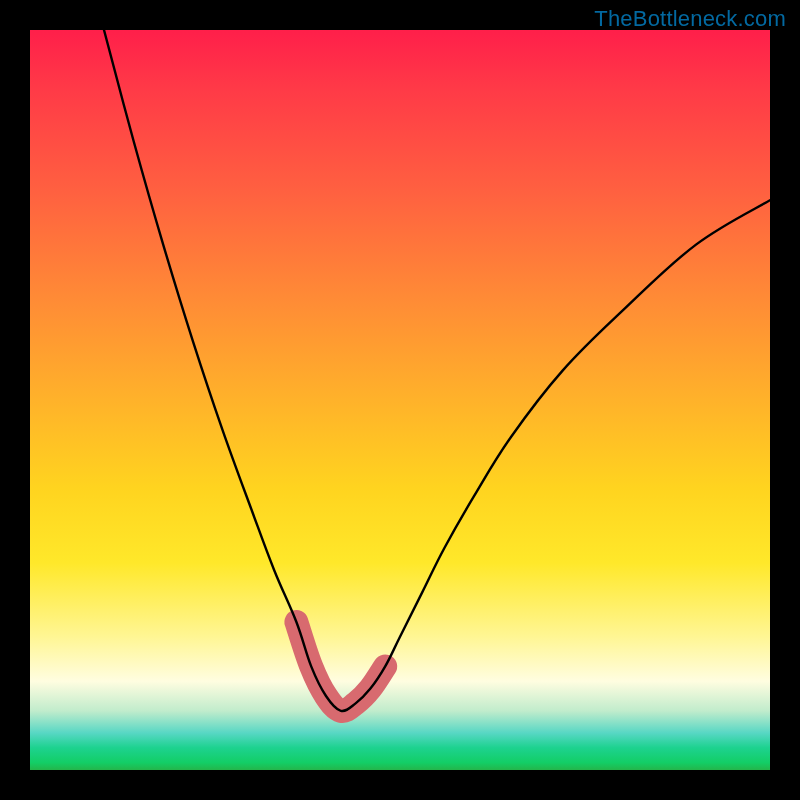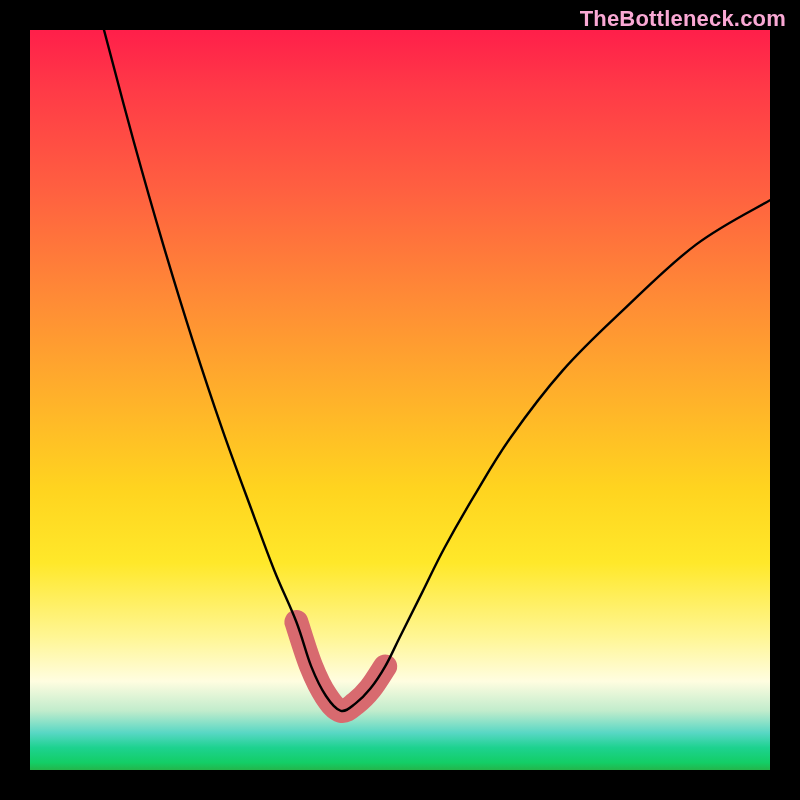--- a/index.html
+++ b/index.html
@@ -14,23 +14,23 @@
   .frame {
     position: relative;
     width: 800px;
     height: 800px;
     background: #000;
   }
   .watermark {
     position: absolute;
     top: 6px;
     right: 14px;
-    color: #f9a8d4;
+    color: #0369a1;
     font-size: 22px;
-    font-weight: 700;
+    font-weight: 400;
     letter-spacing: 0.2px;
     z-index: 10;
   }
   .plot-area {
     position: absolute;
     left: 30px;
     top: 30px;
     width: 740px;
     height: 740px;
     overflow: hidden;

